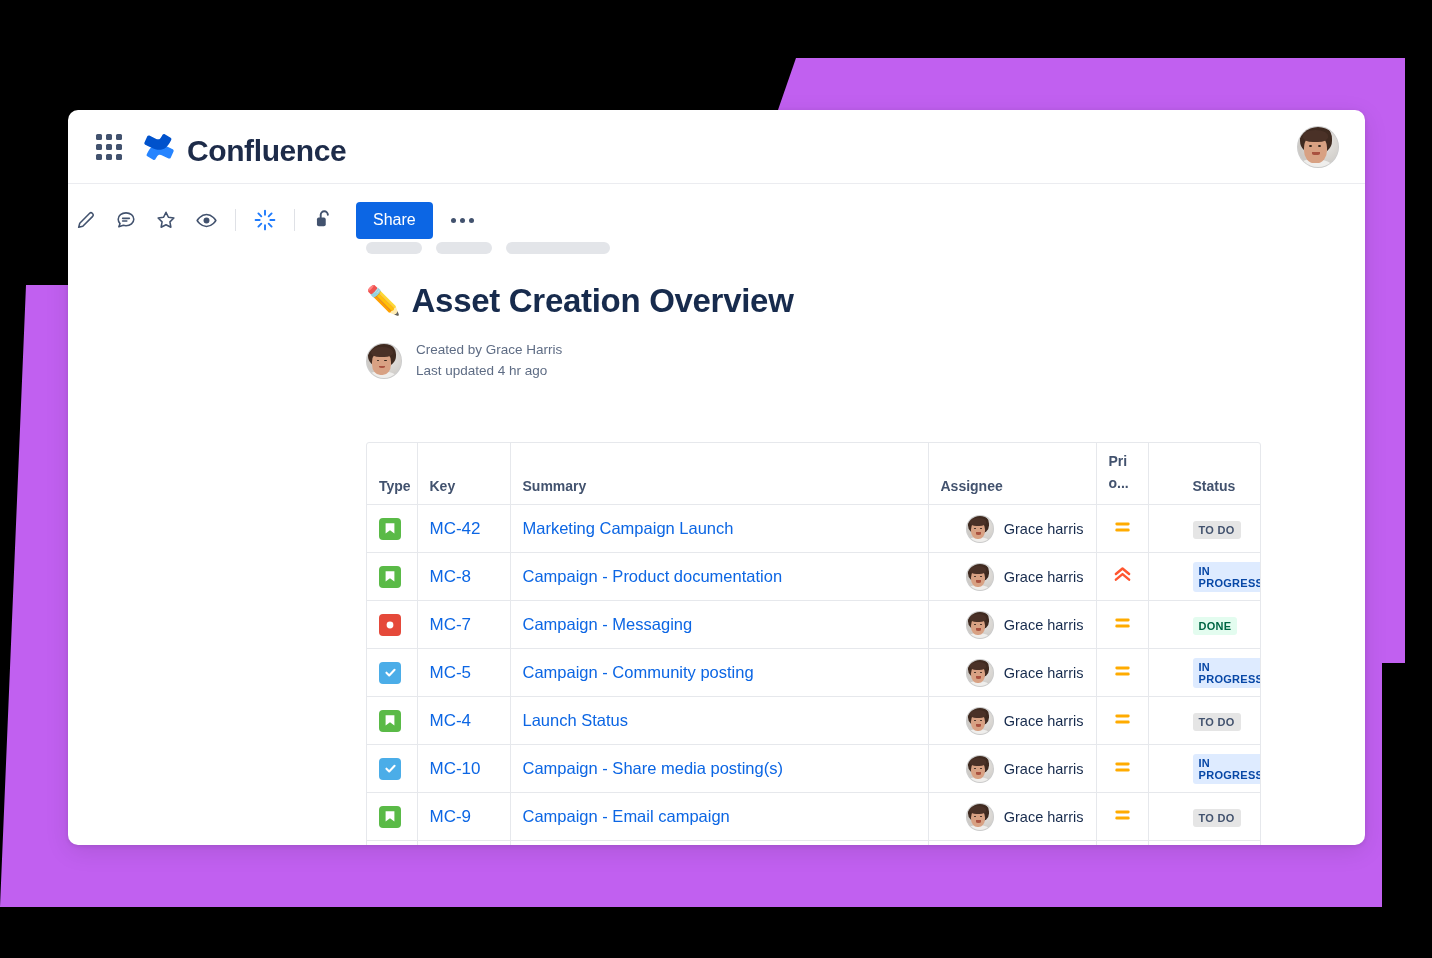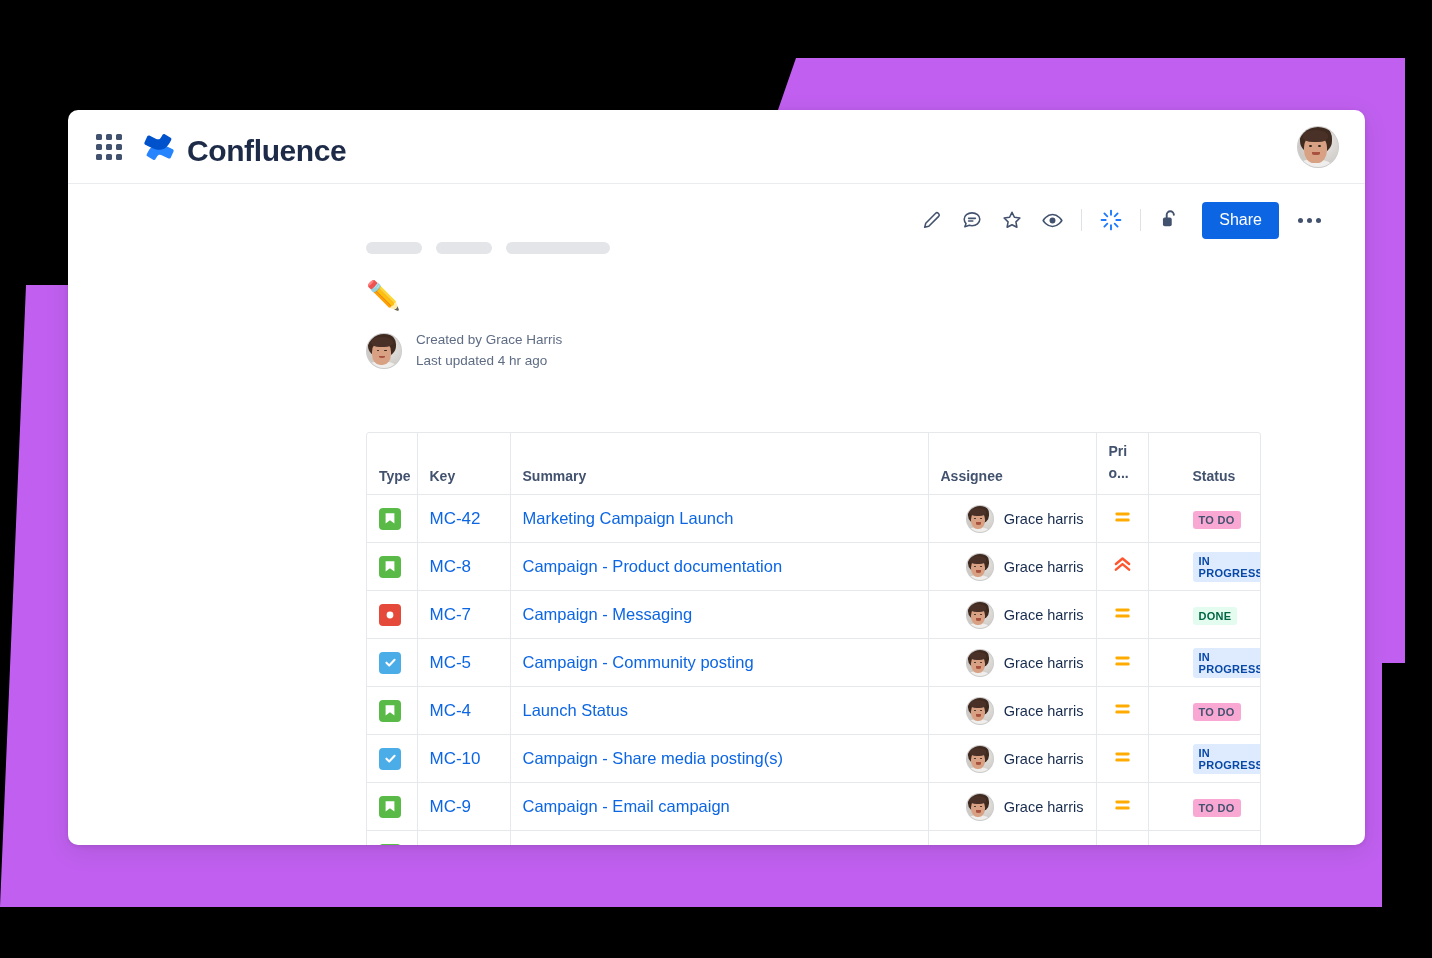--- a/index.html
+++ b/index.html
@@ -59,21 +59,21 @@
   .avatar {
     border-radius: 50%; overflow: hidden; background: #d8d8d8;
     flex: 0 0 auto; display: block; border: 1px solid rgba(0,0,0,.06);
   }
   .avatar-nav { width: 42px; height: 42px; }
 
   
   .page { padding: 0; position: relative; height: 661px; }
 
   .action-bar {
-    display: flex; align-items: center; justify-content: flex-end;
+    display: flex; align-items: center; 
     gap: 4px; padding: 14px 38px 0 0; height: 58px;
   }
   .act {
     width: 36px; height: 36px; display: flex; align-items: center; justify-content: center;
     border-radius: 4px; cursor: pointer;
   }
   .act-sep { width: 1px; height: 22px; background: #dfe1e6; margin: 0 7px; }
   .share-btn {
     background: #0c66e4; color: #fff; border: none; border-radius: 4px;
     font-size: 16px; font-weight: 500; padding: 0 17px; height: 37px;
@@ -137,21 +137,21 @@
   .avatar-cell { width: 28px; height: 28px; }
   .asg-name { font-size: 14.5px; color: #172b4d; }
 
   td.c-pri { text-align: center; padding: 0; }
   .pri-ico { display: inline-flex; align-items: center; justify-content: center; width: 100%; }
 
   .badge {
     display: inline-block; font-size: 11px; font-weight: 700; letter-spacing: .3px;
     padding: 3px 6px; border-radius: 3px; text-transform: uppercase;
   }
-  .badge.todo { background: #f9a8d4; color: #42526e; }
+  .badge.todo { background: #e5e5e5; color: #42526e; }
   .badge.inprogress { background: #deebff; color: #0747a6; }
   .badge.done { background: #e3fcef; color: #006644; }
 
   
   .sk { height: 14px; background: #dfe1e6; border-radius: 7px; display: block; }
   .sk-key { width: 72px; }
   .sk-sum { width: 250px; }
   .sk-asg { width: 88px; }
   .sk-sts { width: 78px; }
 
@@ -278,20 +278,21 @@
       <div class="content">
 
         <div class="crumbs">
           <span class="crumb c1"></span>
           <span class="crumb c2"></span>
           <span class="crumb c3"></span>
         </div>
 
         <h1 class="page-title">
           <span class="title-emoji">✏️</span>
+          <span>Asset Creation Overview</span>
         </h1>
 
         <div class="byline">
           <div class="avatar avatar-byline">
             <div class="face">
               <div class="bg"></div>
                 <div class="body"></div>
               <div class="hair"></div>
                 <div class="skin"></div>
                 <div class="fringe"></div>

